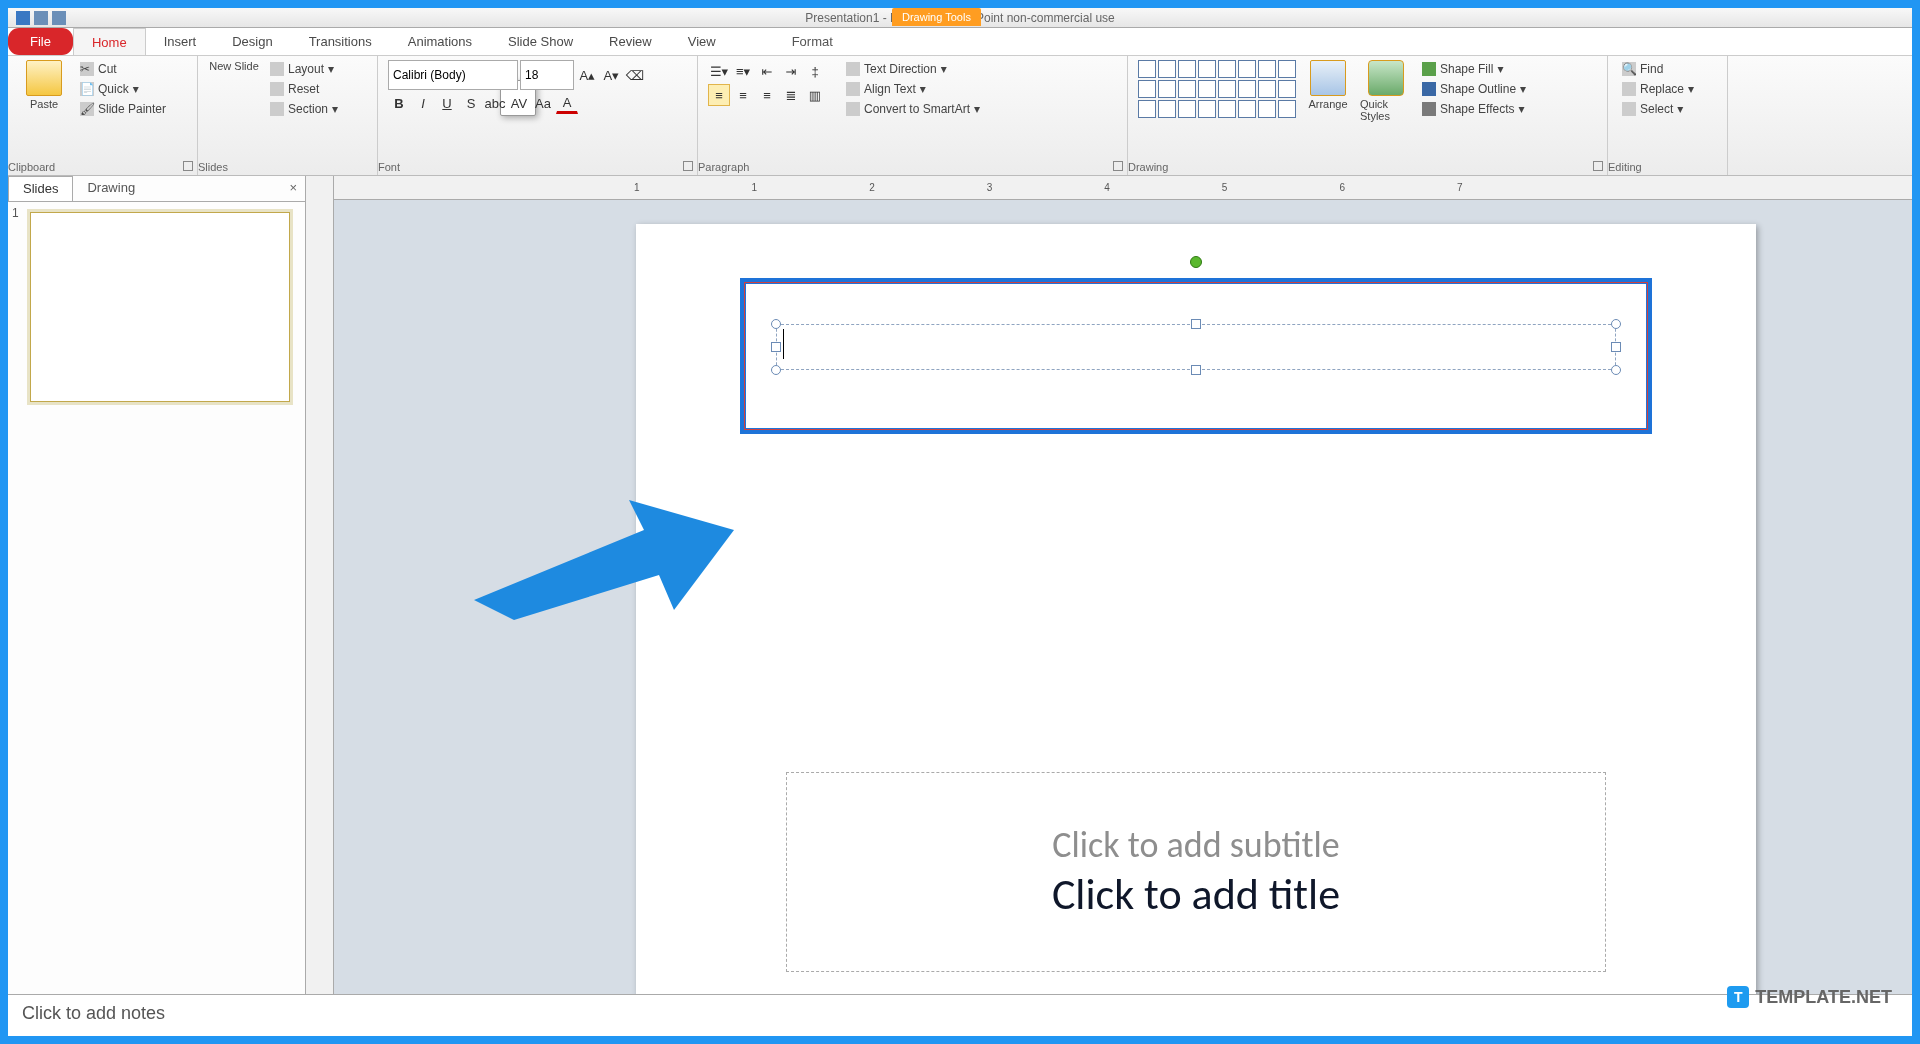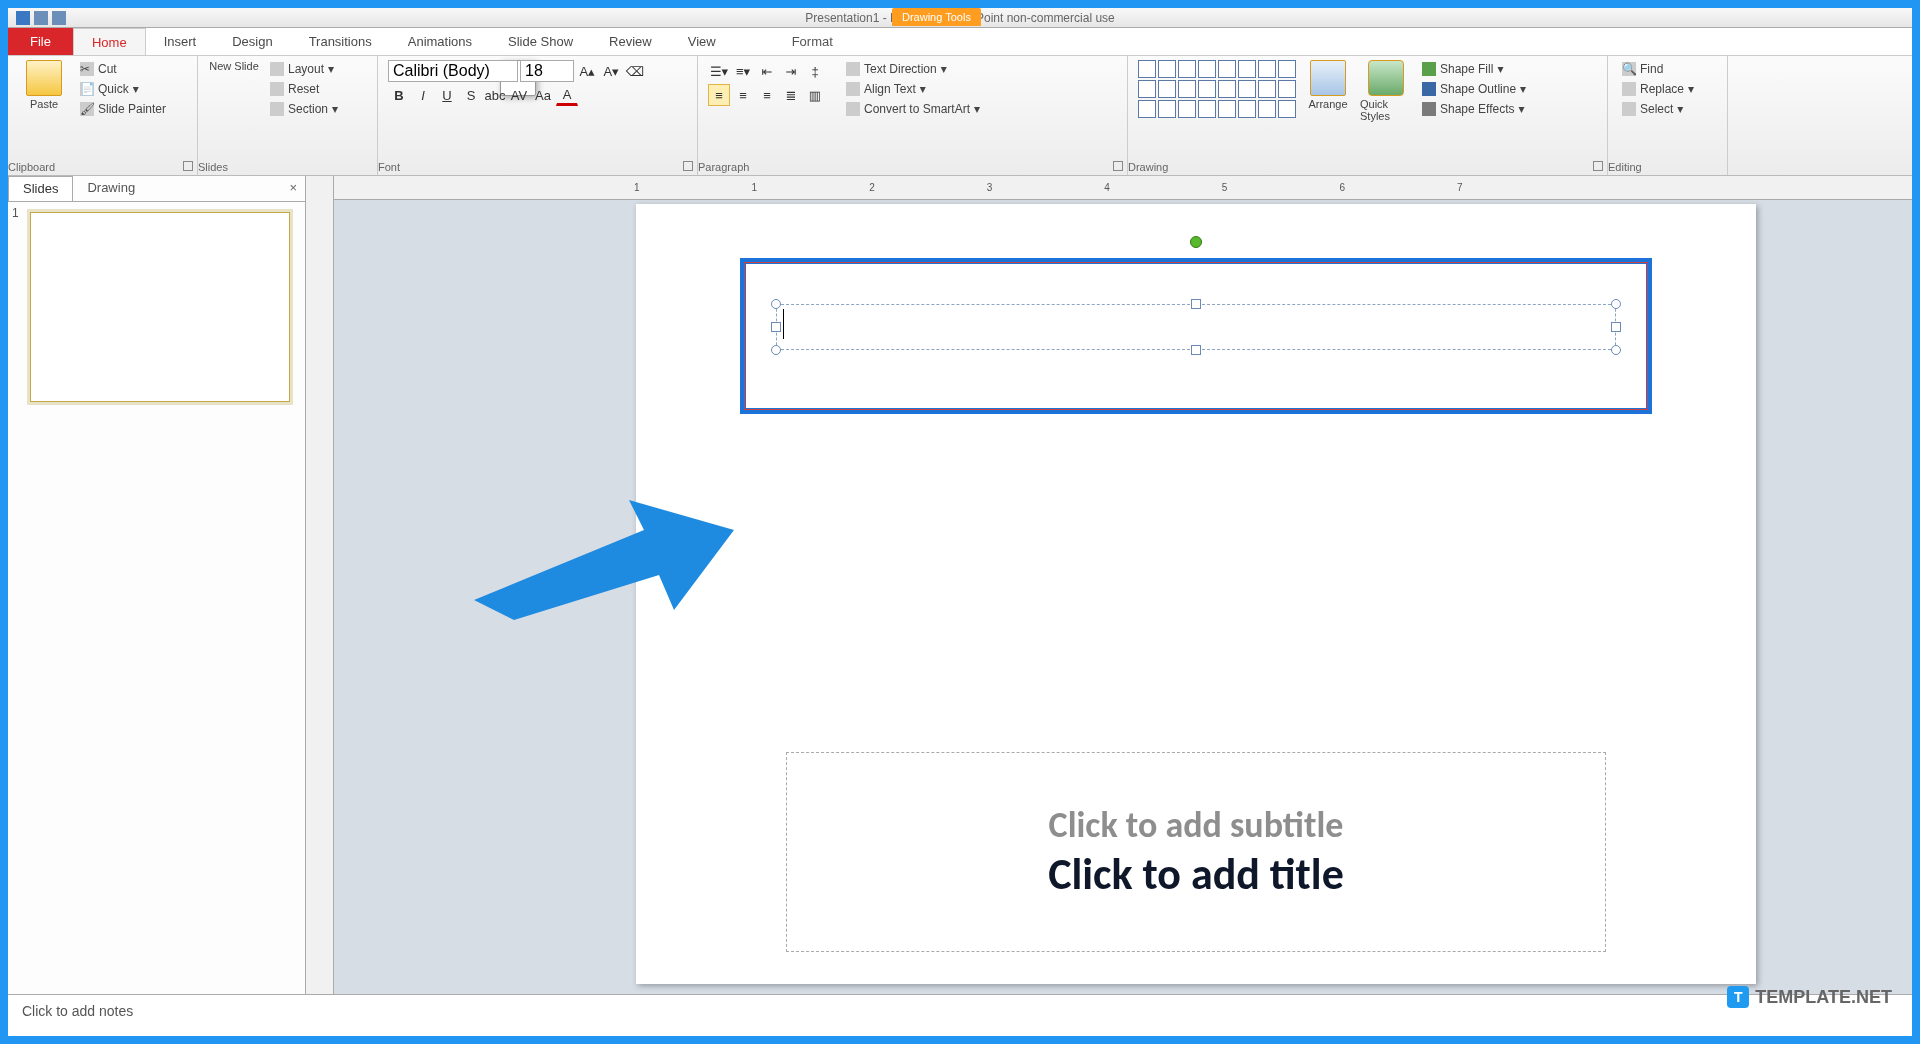--- a/index.html
+++ b/index.html
@@ -5,67 +5,67 @@
 * { margin:0; padding:0; box-sizing:border-box; font-family:"Segoe UI", Tahoma, sans-serif; }
 body { background:#2196f3; width:1920px; height:1044px; overflow:hidden; position:relative; }
 .app { position:absolute; top:8px; left:8px; right:8px; bottom:8px; background:#fff; display:flex; flex-direction:column; }
 .titlebar { height:20px; background:linear-gradient(#f8f8f8,#e6e6e6); font-size:12px; color:#666; display:flex; align-items:center; padding:0 8px; border-bottom:1px solid #aaa; position:relative; }
 .titlebar .doc { position:absolute; left:50%; transform:translateX(-50%); }
 .titlebar .qat { display:flex; gap:4px; }
 .titlebar .qat span { width:14px; height:14px; display:inline-block; }
 .drawing-tools { position:absolute; left:884px; top:0; height:18px; background:#ff9d21; color:#fff; font-size:11px; padding:0 10px; line-height:18px; border-radius:2px 2px 0 0; }
 .menubar { height:28px; background:#fff; display:flex; align-items:stretch; border-bottom:1px solid #ccc; font-size:13px; }
 .menubar .tab { padding:0 18px; display:flex; align-items:center; color:#4a4a4a; cursor:pointer; }
-.menubar .tab.file { background:#d9262a; color:#fff; padding:0 22px; }
+.menubar .tab.file { background:#d9262a; color:#fff; padding:0 22px;border-radius:11px; }
 .menubar .tab.active { background:#f5f5f5; border:1px solid #ccc; border-bottom:none; color:#d9262a; }
 .menubar .tab.format { color:#555; margin-left:40px; }
 .ribbon { height:120px; background:linear-gradient(#fbfbfb,#ececec); border-bottom:1px solid #bbb; display:flex; }
 .group { border-right:1px solid #ccc; padding:4px 10px 2px 10px; display:flex; flex-direction:column; position:relative; }
 .group-label { position:absolute; bottom:2px; left:0; right:0; text-align:left; font-size:11px; color:#666; }
 .group-body { flex:1; display:flex; gap:6px; align-items:flex-start; }
 .bigbtn { display:flex; flex-direction:column; align-items:center; width:52px; font-size:11px; color:#444; gap:2px; cursor:pointer; }
 .bigbtn .ico { width:36px; height:36px; background:#f5d58a; border:1px solid #d89b1e; border-radius:2px; }
 .bigbtn .ico.paste { background:linear-gradient(#fef1c5,#f5c742); }
 .bigbtn .ico.slide { background:#fff; border:1px solid #999; }
 .bigbtn .ico.arrange { background:linear-gradient(#e8f0f8,#a8c5e6); }
 .bigbtn .ico.styles { background:linear-gradient(#c8e6c8,#6aaa6a); border-radius:4px; }
 .smallbtn { font-size:12px; color:#444; display:flex; align-items:center; gap:4px; padding:2px 4px; cursor:pointer; }
 .smallbtn .mic { width:14px; height:14px; display:inline-block; background:#ccc; }
 .vcol { display:flex; flex-direction:column; gap:2px; }
-.fontbox { border:1px solid #aaa; background:#fff; font-size:16px; padding:1px 4px; }
+.fontbox { border:1px solid #aaa; background:#fff; font-size:12px; padding:7px 4px; }
 .fontrow { display:flex; gap:2px; align-items:center; }
 .toolbtn { width:22px; height:22px; border:1px solid transparent; display:inline-flex; align-items:center; justify-content:center; font-size:13px; color:#333; cursor:pointer; }
 .shape-grid { display:grid; grid-template-columns:repeat(8,18px); grid-auto-rows:18px; gap:2px; }
 .shape-grid span { border:1px solid #5a7aa5; background:#fff; }
 .content { flex:1; display:flex; background:#d6dde5; position:relative; }
 .slidepane { width:298px; background:#fdfdfd; border-right:1px solid #aaa; display:flex; flex-direction:column; }
 .slidetabs { height:26px; display:flex; border-bottom:1px solid #aaa; font-size:13px; }
 .slidetabs .st { padding:4px 14px; color:#555; cursor:pointer; }
 .slidetabs .st.active { background:#fff; border:1px solid #aaa; border-bottom:none; color:#333; }
 .slidetabs .closex { margin-left:auto; padding:4px 8px; color:#666; cursor:pointer; }
 .thumbwrap { padding:10px; }
 .thumb { width:260px; height:190px; background:#fff; border:1px solid #c2a84b; box-shadow:0 0 0 3px #e8e3c6; margin-left:12px; }
 .thumbno { position:absolute; font-size:12px; color:#555; }
 .vruler { width:28px; background:#f1f1f1; border-right:1px solid #aaa; }
 .canvas { flex:1; position:relative; overflow:hidden; }
 .hruler { height:24px; background:#f1f1f1; border-bottom:1px solid #aaa; font-size:10px; color:#555; display:flex; align-items:center; padding-left:300px; gap:112px; }
 .slidearea { position:absolute; top:24px; left:0; right:0; bottom:0; overflow:auto; }
-.slide { position:absolute; left:302px; top:4px; width:1120px; height:780px; background:#fff; box-shadow:2px 2px 6px rgba(0,0,0,.3);font-weight:bold; }
+.slide { position:absolute; left:302px; top:24px; width:1120px; height:780px; background:#fff; box-shadow:2px 2px 6px rgba(0,0,0,.3); }
 .title-box { position:absolute; left:104px; top:54px; width:912px; height:156px; border:6px solid #1e73d8; background:#fff; }
 .title-red { position:absolute; inset:-2px; border:1px solid #d04040; }
 .title-inner { position:absolute; left:30px; right:30px; top:40px; height:46px; border:1px dashed #8fa4c0; }
 .handle { position:absolute; width:10px; height:10px; background:#fff; border:1px solid #6b8bb5; border-radius:50%; }
 .handle.sq { border-radius:0; }
 .rot { position:absolute; width:12px; height:12px; background:#5ab82e; border:1px solid #2f7a12; border-radius:50%; }
 .subtitle { position:absolute; left:150px; top:548px; width:820px; height:200px; border:1px dashed #aaa; display:flex; flex-direction:column; align-items:center; justify-content:center; }
 .subtitle .s1 { font-size:36px; color:#8e8e8e; font-family:Calibri,serif; }
 .subtitle .s2 { font-size:44px; color:#0f172a; font-family:Calibri,serif; }
 .arrow { position:absolute; left:140px; top:290px; }
 .arrow svg { width:260px; height:130px; }
-.notes { height:42px; background:#fff; border-top:1px solid #aaa; padding:8px 14px; font-size:14px; color:#555; }
+.notes { height:42px; background:#fff; border-top:1px solid #aaa; padding:8px 14px; font-size:18px; color:#555; }
 .statusbar { height:22px; background:linear-gradient(#f2f2f2,#dedede); border-top:1px solid #aaa; display:flex; align-items:center; font-size:12px; color:#555; padding:0 8px; gap:12px; }
 .statusbar .sbitem { border-right:1px solid #ccc; padding-right:10px; }
 .statusbar .right { margin-left:auto; display:flex; align-items:center; gap:6px; }
 .zbtn { width:18px; height:14px; border:1px solid #aaa; background:#f5f5f5; }
 .watermark { position:absolute; right:28px; bottom:36px; font-size:18px; font-weight:600; color:#666; display:flex; align-items:center; gap:6px; }
 .watermark .t { width:22px; height:22px; background:#1e9bf0; color:#fff; border-radius:4px; display:inline-flex; align-items:center; justify-content:center; font-size:14px; }
 .mini-launcher { width:10px; height:10px; border:1px solid #888; position:absolute; right:4px; bottom:4px; }
 </style>
 </head>
 <body>

